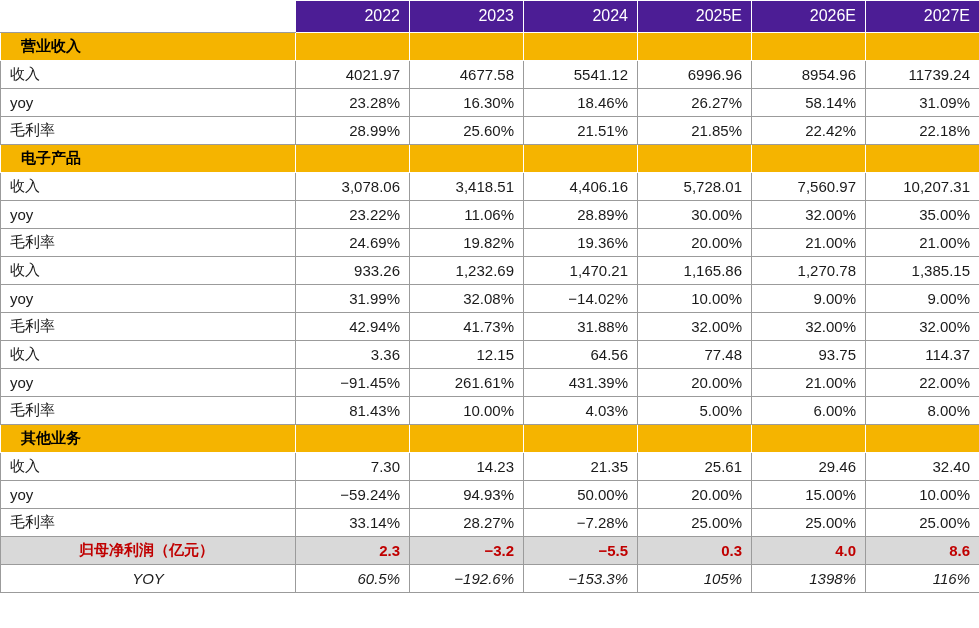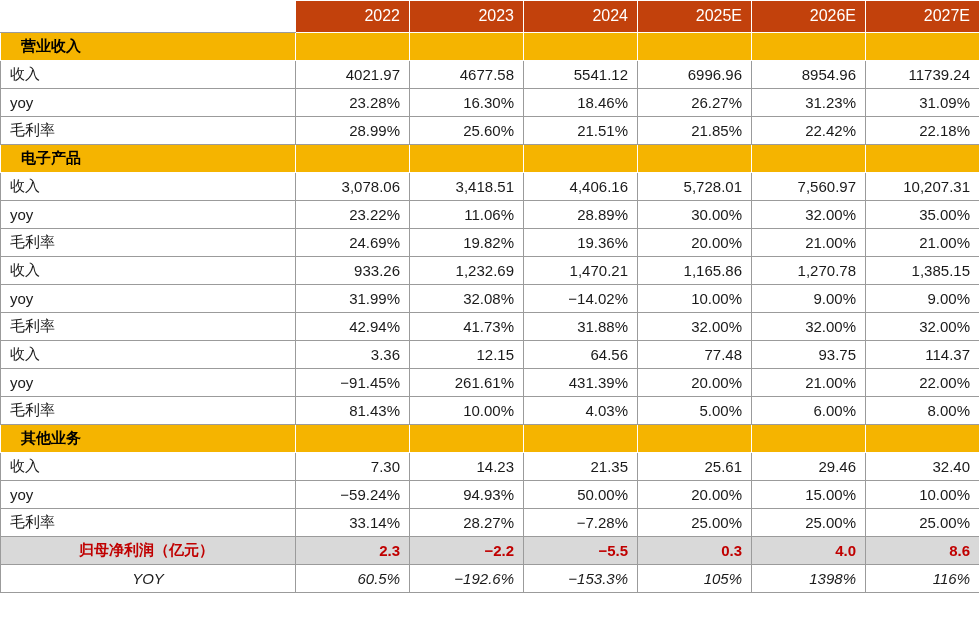--- a/index.html
+++ b/index.html
@@ -25,21 +25,21 @@
   table.fin td, table.fin th {
     border: 1px solid #9b9b9b;
     height: 28px;
     padding: 1px 9px 2px 9px;
     box-sizing: border-box;
     white-space: nowrap;
     overflow: hidden;
   }
   
   tr.head td {
-    background: #c2410c;
+    background: #4c1d95;
     color: #ffffff;
     text-align: right;
     font-size: 16px;
     border-color: #ffffff;
     height: 32px;
   }
   tr.head td.corner {
     background: #ffffff;
     border-left: 1px solid #ffffff;
     border-top: 1px solid #ffffff;
@@ -124,21 +124,21 @@
         <td class="num">6996.96</td>
         <td class="num">8954.96</td>
         <td class="num">11739.24</td>
       </tr>
       <tr class="data">
         <td class="lbl">yoy</td>
         <td class="num">23.28%</td>
         <td class="num">16.30%</td>
         <td class="num">18.46%</td>
         <td class="num">26.27%</td>
-        <td class="num">31.23%</td>
+        <td class="num">58.14%</td>
         <td class="num">31.09%</td>
       </tr>
       <tr class="data">
         <td class="lbl">毛利率</td>
         <td class="num">28.99%</td>
         <td class="num">25.60%</td>
         <td class="num">21.51%</td>
         <td class="num">21.85%</td>
         <td class="num">22.42%</td>
         <td class="num">22.18%</td>
@@ -265,21 +265,21 @@
         <td class="num">33.14%</td>
         <td class="num">28.27%</td>
         <td class="num">−7.28%</td>
         <td class="num">25.00%</td>
         <td class="num">25.00%</td>
         <td class="num">25.00%</td>
       </tr>
       <tr class="profit">
         <td class="lbl">归母净利润（亿元）</td>
         <td class="num">2.3</td>
-        <td class="num">−2.2</td>
+        <td class="num">−3.2</td>
         <td class="num">−5.5</td>
         <td class="num">0.3</td>
         <td class="num">4.0</td>
         <td class="num">8.6</td>
       </tr>
       <tr class="yoyitalic">
         <td class="lbl">YOY</td>
         <td class="num">60.5%</td>
         <td class="num">−192.6%</td>
         <td class="num">−153.3%</td>

